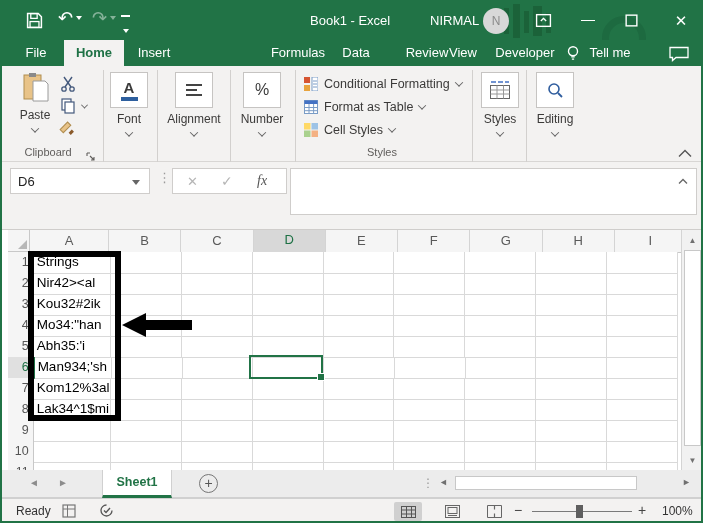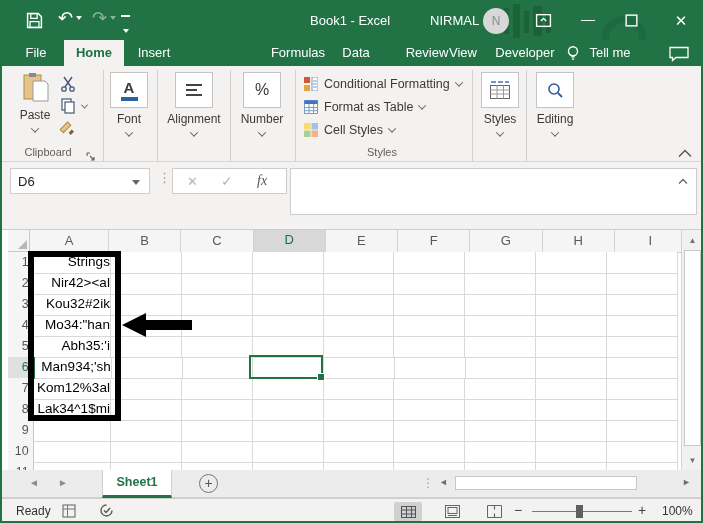--- a/index.html
+++ b/index.html
@@ -37,21 +37,21 @@
   .corner-tri{position:absolute;right:2px;bottom:2px;width:0;height:0;border-left:9px solid transparent;border-bottom:9px solid #b8b8b8;}
   .colhead{left:28px;top:228px;height:22px;display:flex;}
   .ch{width:71.25px;height:22px;background:#f5f5f5;border-right:1px solid #d4d4d4;border-bottom:1px solid #c8c8c8;text-align:center;font-size:13px;color:#5a5a5a;line-height:21px;}
   .ch.first{width:78px;}
   .ch.sel{background:#d8d8d8;color:#1e7145;border-bottom:2px solid #217346;line-height:19px;}
   .gridrows{left:6px;top:250px;width:670px;height:218px;overflow:hidden;background:#fff;}
   .grow{display:flex;height:21px;}
   .rh{width:22px;height:21px;background:#f5f5f5;border-right:1px solid #c8c8c8;border-bottom:1px solid #d4d4d4;font-size:12.5px;color:#555;text-align:right;padding-right:4px;line-height:20px;}
   .rh.sel{background:#e0e0e0;color:#1e7145;border-right:2px solid #1e7145;}
   .cell{width:71.25px;height:21px;border-right:1px solid #d9d9d9;border-bottom:1px solid #d9d9d9;font-size:13.5px;color:#000;padding-left:3px;line-height:20px;white-space:nowrap;}
-  .cell.first{width:78px;text-align:right;}
+  .cell.first{width:78px;}
   .selcell{left:247px;top:353px;width:74px;height:24px;border:2px solid #217346;background:transparent;}
   .fillhandle{position:absolute;right:-4px;bottom:-4px;width:6px;height:6px;background:#217346;border:1px solid #fff;}
   .annotbox{left:26px;top:249px;width:93px;height:170px;border:6px solid #000;background:transparent;}
   
   .vscroll{left:679px;top:228px;width:22px;height:240px;background:#f1f1f1;border-left:1px solid #d4d4d4;}
   .sthumb{background:#fff;border:1px solid #c8c8c8;}
   .sarrow{color:#707070;font-size:8px;text-align:center;}
   
   .sheetbar{left:0;top:468px;width:100%;height:28px;background:#ececec;border-bottom:1px solid #d0d0d0;}
   .sheettab{background:#fff;border-left:1px solid #d0d0d0;border-right:1px solid #d0d0d0;border-bottom:3px solid #217346;color:#217346;font-weight:bold;font-size:12.5px;text-align:center;line-height:25px;}

